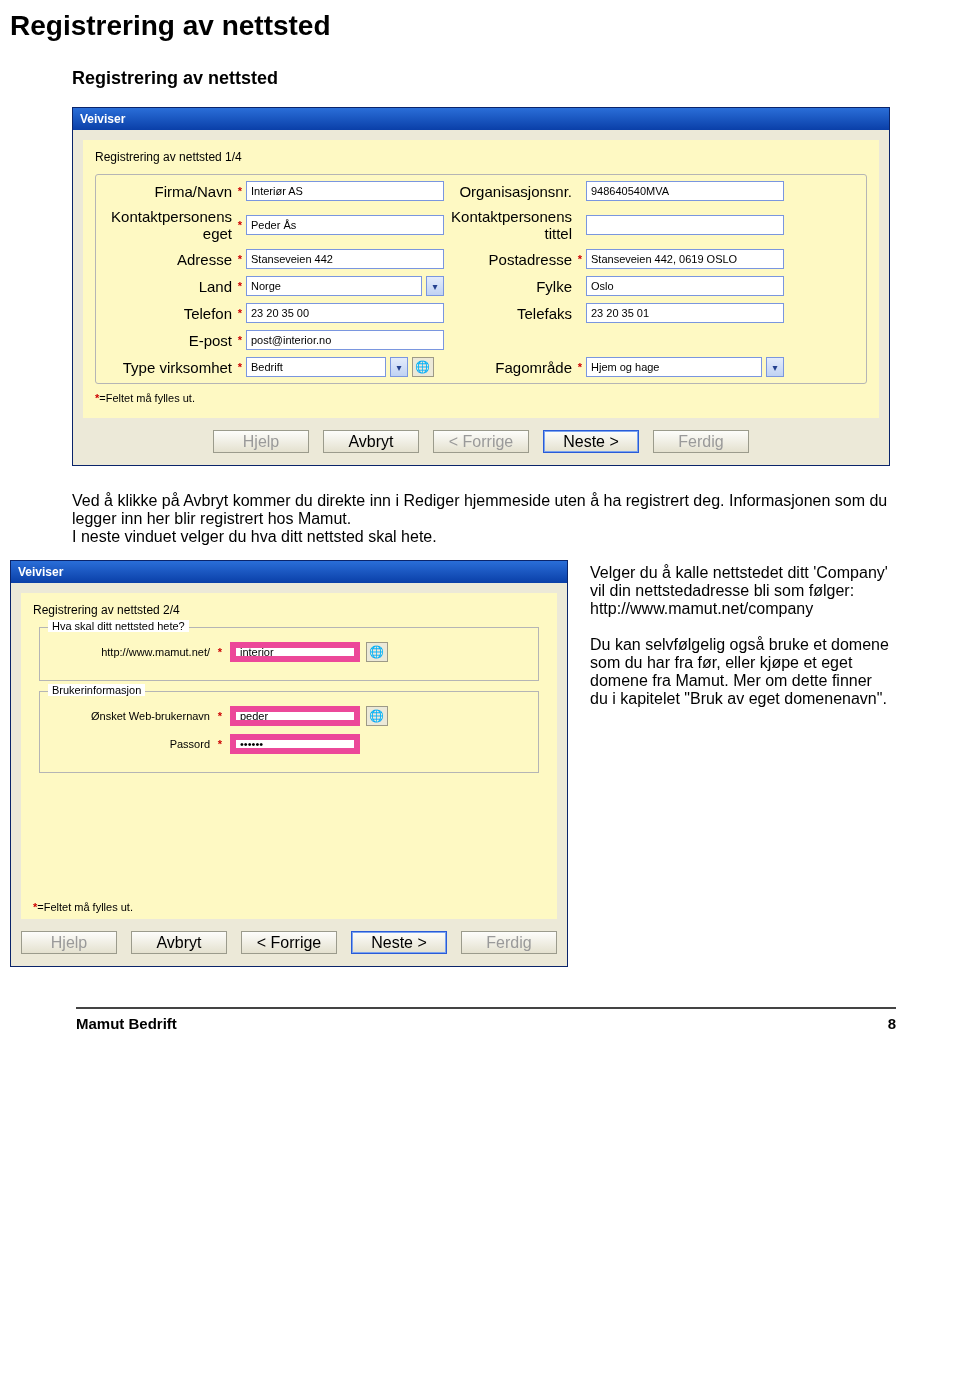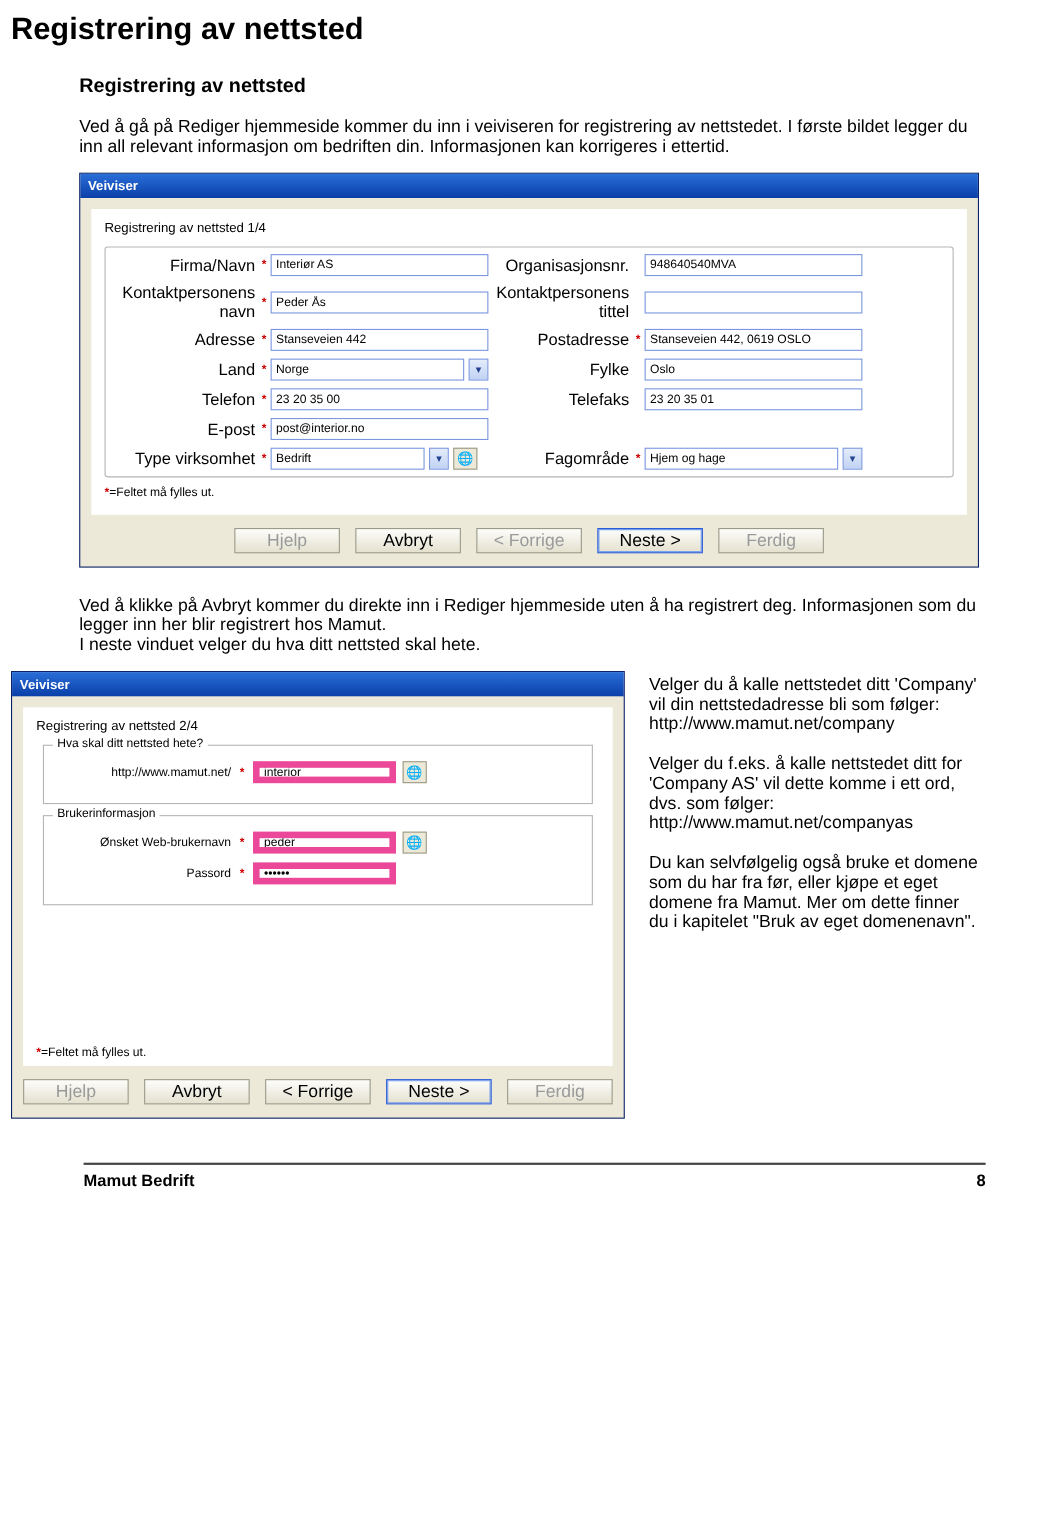--- a/index.html
+++ b/index.html
@@ -43,21 +43,21 @@
   .titlebar {
     background: linear-gradient(#3b6ea5, #1f3a7a);
     background: linear-gradient(to bottom, #0a5fd8, #1a4abf 40%, #0840b0);
     background: linear-gradient(to bottom, #2a6ed8, #0a3fa8);
     color: #fff;
     padding: 4px 7px;
     font-weight: bold;
     font-size: 12px;
   }
   .content-white {
-    background: #ffffff;
+    background: #fef9c3;
     margin: 10px 10px 0 10px;
     padding: 10px 12px 14px 12px;
   }
   .dlg-head {
     font-size: 12px;
     margin-bottom: 10px;
   }
   .form-grid {
     display: grid;
     grid-template-columns: 130px 12px 198px 130px 12px 198px;
@@ -151,41 +151,40 @@
 </style>
 </head>
 <body>
 
 <div class="page">
 
   <div class="page-title">Registrering av nettsted</div>
 
   <div class="section-title">Registrering av nettsted</div>
 
-  <div class="body-text">Ved å gå på Rediger hjemmeside kommer du inn i veiviseren for registrering av nettstedet. I første bildet legger du inn all relevant informasjon om bedriften din. Informasjonen kan korrigeres i ettertid.</div>
 
   <div class="dlg1-wrap">
     <div class="win" style="width:818px;">
       <div class="titlebar">Veiviser</div>
       <div class="content-white">
         <div class="dlg-head">Registrering av nettsted 1/4</div>
         <div class="form-grid">
 
           <div class="lbl">Firma/Navn</div>
           <div class="req">*</div>
           <div class="ctrl">
               <input class="inp" value="Interiør AS" style="">
             </div>
           <div class="lbl">Organisasjonsnr.</div>
           <div class="req"></div>
           <div class="ctrl">
               <input class="inp" value="948640540MVA" style="">
             </div>
 
-          <div class="lbl">Kontaktpersonens navn</div>
+          <div class="lbl">Kontaktpersonens eget</div>
           <div class="req">*</div>
           <div class="ctrl">
               <input class="inp" value="Peder Ås" style="">
             </div>
           <div class="lbl">Kontaktpersonens tittel</div>
           <div class="req"></div>
           <div class="ctrl">
               <input class="inp" value="" style="">
             </div>
 
@@ -319,21 +318,20 @@
             <span>Neste &gt;</span>
           </div>
         <div class="wbtn dis">
             <span>Ferdig</span>
           </div>
       </div>
     </div>
 
     <div class="sidecopy">
       <p>Velger du å kalle nettstedet ditt 'Company' vil din nettstedadresse bli som følger: http://www.mamut.net/company</p>
-      <p>Velger du f.eks. å kalle nettstedet ditt for 'Company AS' vil dette komme i ett ord, dvs. som følger: http://www.mamut.net/companyas</p>
       <p>Du kan selvfølgelig også bruke et domene som du har fra før, eller kjøpe et eget domene fra Mamut. Mer om dette finner du i kapitelet "Bruk av eget domenenavn".</p>
     </div>
   </div>
 
   <div class="bottom-rule"></div>
   <div class="bottom-row">
     <span>Mamut Bedrift</span>
     <span>8</span>
   </div>
 </div>

